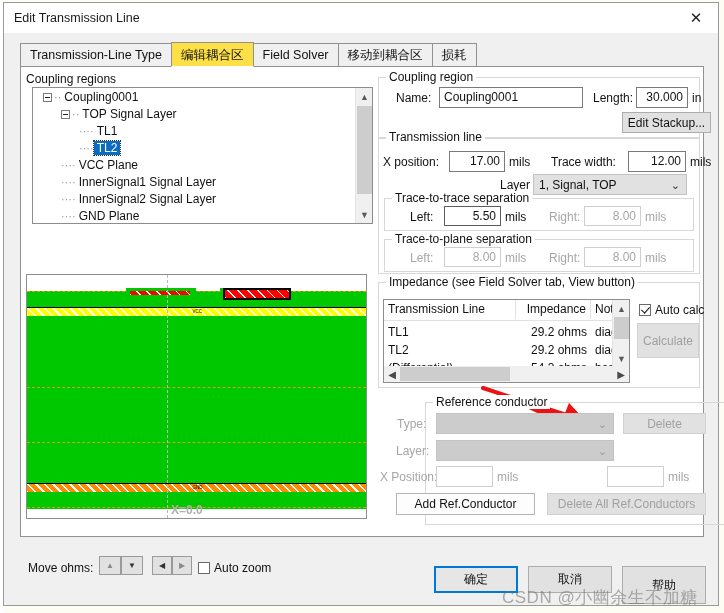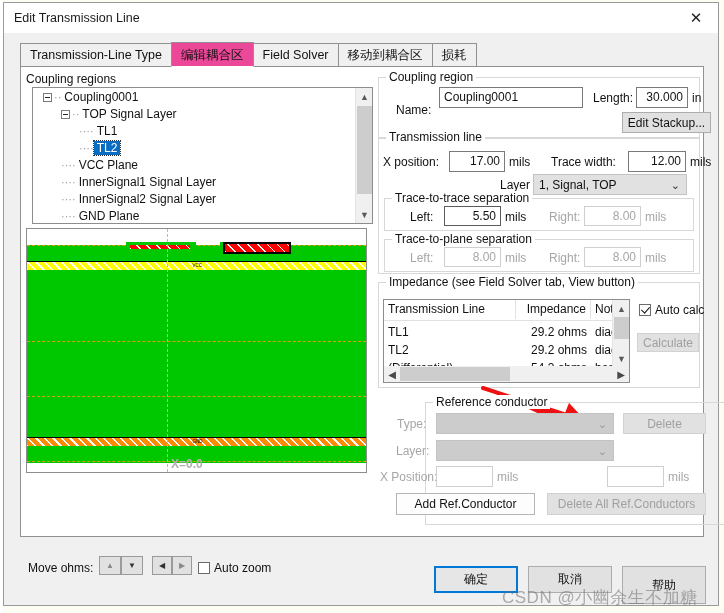--- a/index.html
+++ b/index.html
@@ -61,21 +61,21 @@
     border: 1px solid #919191;
     border-bottom: none;
     background: #f0f0f0;
     font-size: 12.5px;
     color: #111;
     box-sizing: border-box;
     margin-right: -1px;
     cursor: default;
   }
   .tab.active {
-    background: #ec4899;
+    background: #fde047;
     height: 25px;
     line-height: 24px;
     top: -1px;
     z-index: 3;
     border-bottom: 1px solid #ffffff;
   }
   .tabpage {
     position: absolute;
     left: 16px; top: 63px;
     width: 684px; height: 471px;
@@ -304,20 +304,21 @@
     overflow: hidden;
   }
   .lv-c.r { text-align: right; }
   
   .xsec {
     position: absolute;
     background: #fff;
     border: 1px solid #8d8d8d;
     box-sizing: border-box;
     overflow: hidden;
+    margin-top: 46px;
   }
   .layer { position: absolute; left: 0; right: 0; }
   .diel { background: #00c800; }
   .dashline {
     position: absolute; left: 0; right: 0; height: 0;
     border-top: 1px dashed #d8a000;
   }
   .plane-vcc {
     position: absolute; left: 0; right: 0;
     background: #ffff00;
@@ -494,21 +495,21 @@
       <div class="spin" style="left:151px; top:489px; width:20px; height:19px;">
         <span style="color:#8a8a8a;">▶</span>
       </div>
       <div class="chk" style="left:177px; top:494px;">
         <span class="box"></span><span>Auto zoom</span>
       </div>
 
       <div class="group" style="left:357px; top:10px; width:322px; height:62px;">
         <div class="gtitle">Coupling region</div>
       </div>
-      <div class="plainlabel" style="left:375px; top:36px;">Name:</div>
+      <div class="plainlabel" style="left:375px; top:24px;">Name:</div>
       <div class="textfield" style="left:418px; top:20px; width:144px; height:21px;">Coupling0001</div>
       <div class="plainlabel" style="left:572px; top:24px;">Length:</div>
       <div class="textfield num" style="left:615px; top:20px; width:52px; height:21px;">30.000</div>
       <div class="plainlabel" style="left:671px; top:24px;">in</div>
       <div class="btn" style="left:601px; top:45px; width:89px; height:21px;">Edit Stackup...</div>
 
       <div class="group" style="left:357px; top:70px; width:322px; height:137px;">
         <div class="gtitle">Transmission line</div>
       </div>
       <div class="plainlabel" style="left:362px; top:88px;">X position:</div>
@@ -578,21 +579,21 @@
         <div class="hscroll" style="left:0; bottom:0; width:245px;">
           <div class="arrow" style="left:0;">◀</div>
           <div class="thumb" style="left:16px; width:110px;"></div>
           <div class="arrow" style="right:0;">▶</div>
         </div>
       </div>
 
       <div class="chk on" style="left:618px; top:236px;">
         <span class="box"></span><span>Auto calc</span>
       </div>
-      <div class="btn disabled" style="left:616px; top:266px; width:62px; height:19px;">Calculate</div>
+      <div class="btn disabled" style="left:616px; top:256px; width:62px; height:35px;">Calculate</div>
 
       <svg class="redarrow" style="left:460px; top:318px; width:125px; height:42px;" viewBox="0 0 125 42">
         <path d="M4 4 L100 34 L86 16 L105 36 L78 38 Z" fill="#ee1111"></path>
         <path d="M2 3 L101 35" stroke="#ee1111" stroke-width="4" fill="none" stroke-linecap="round"></path>
         <path d="M104 37 L80 38 L88 18 Z" fill="#ee1111"></path>
       </svg>
 
       <div class="group" style="left:372px; top:335px; width:322px; height:123px;margin-left:32px;">
         <div class="gtitle">Reference conductor</div>
       </div>

